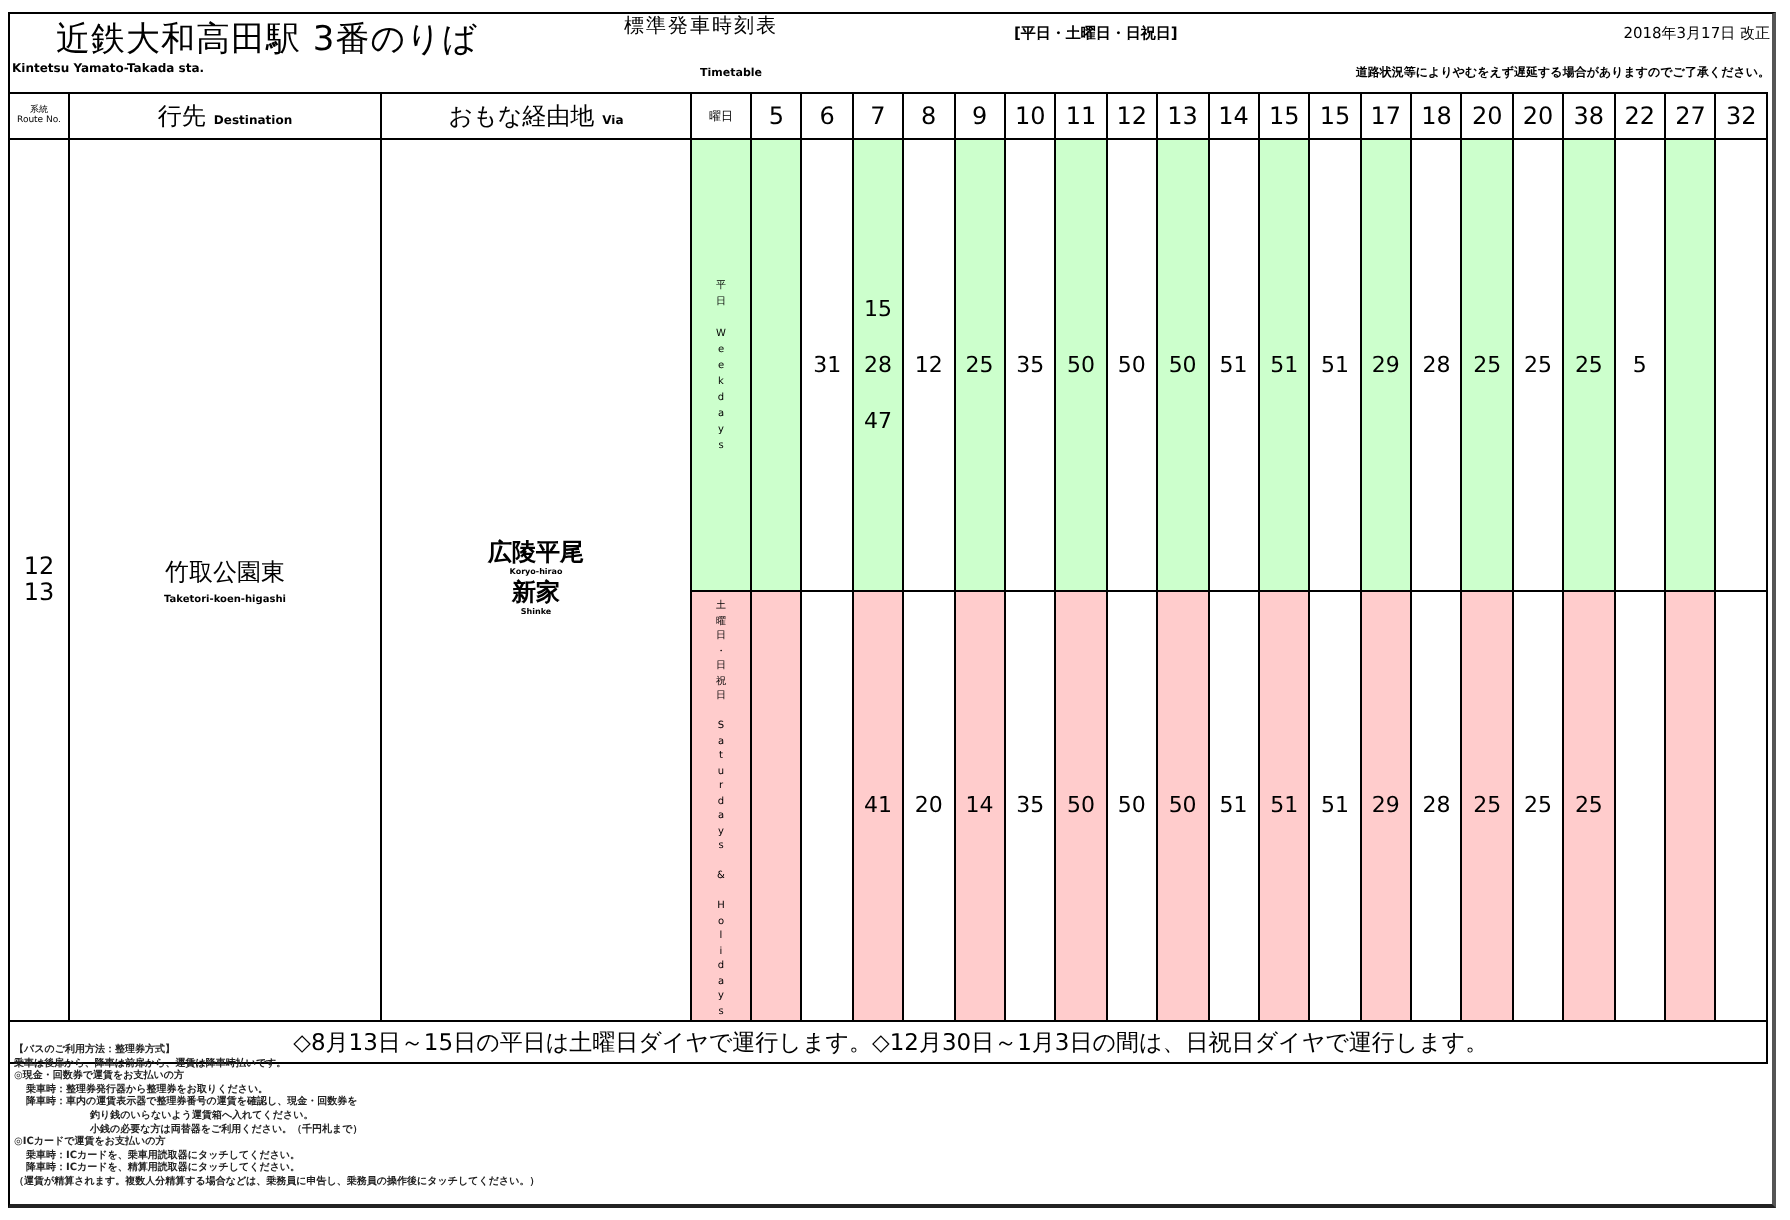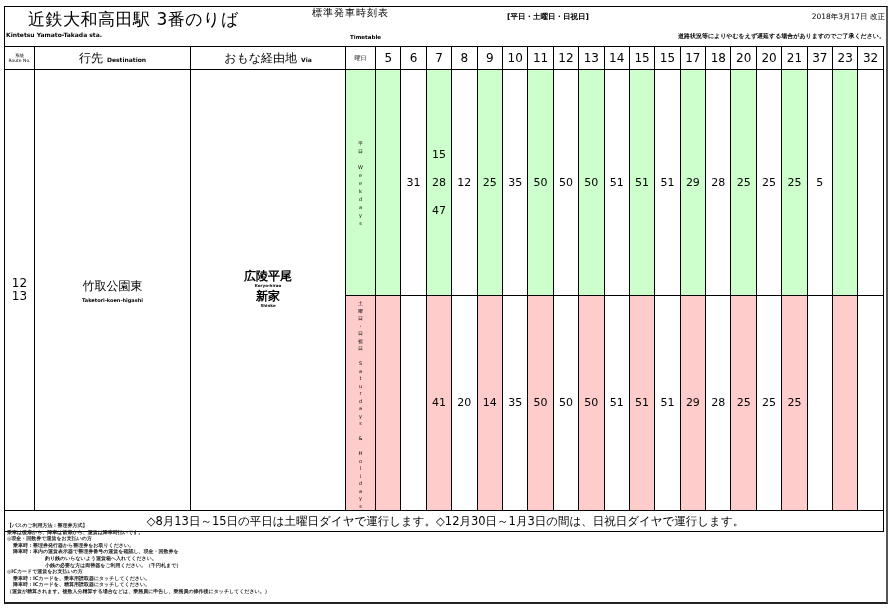--- a/index.html
+++ b/index.html
@@ -95,23 +95,23 @@
         <th class="h-hour">11</th>
         <th class="h-hour">12</th>
         <th class="h-hour">13</th>
         <th class="h-hour">14</th>
         <th class="h-hour">15</th>
         <th class="h-hour">15</th>
         <th class="h-hour">17</th>
         <th class="h-hour">18</th>
         <th class="h-hour">20</th>
         <th class="h-hour">20</th>
-        <th class="h-hour">21</th>
-        <th class="h-hour">37</th>
-        <th class="h-hour">23</th>
+        <th class="h-hour">38</th>
+        <th class="h-hour">22</th>
+        <th class="h-hour">27</th>
         <th class="h-hour">32</th>
       </tr>
   </thead>
   <tbody>
     <tr id="wd-row" style="height:226px">
       <td class="route" rowspan="2" id="route-nums">12<br>13</td>
       <td class="dest" rowspan="2">
         <span>竹取公園東</span>
         <span class="en">Taketori-koen-higashi</span>
       </td>

